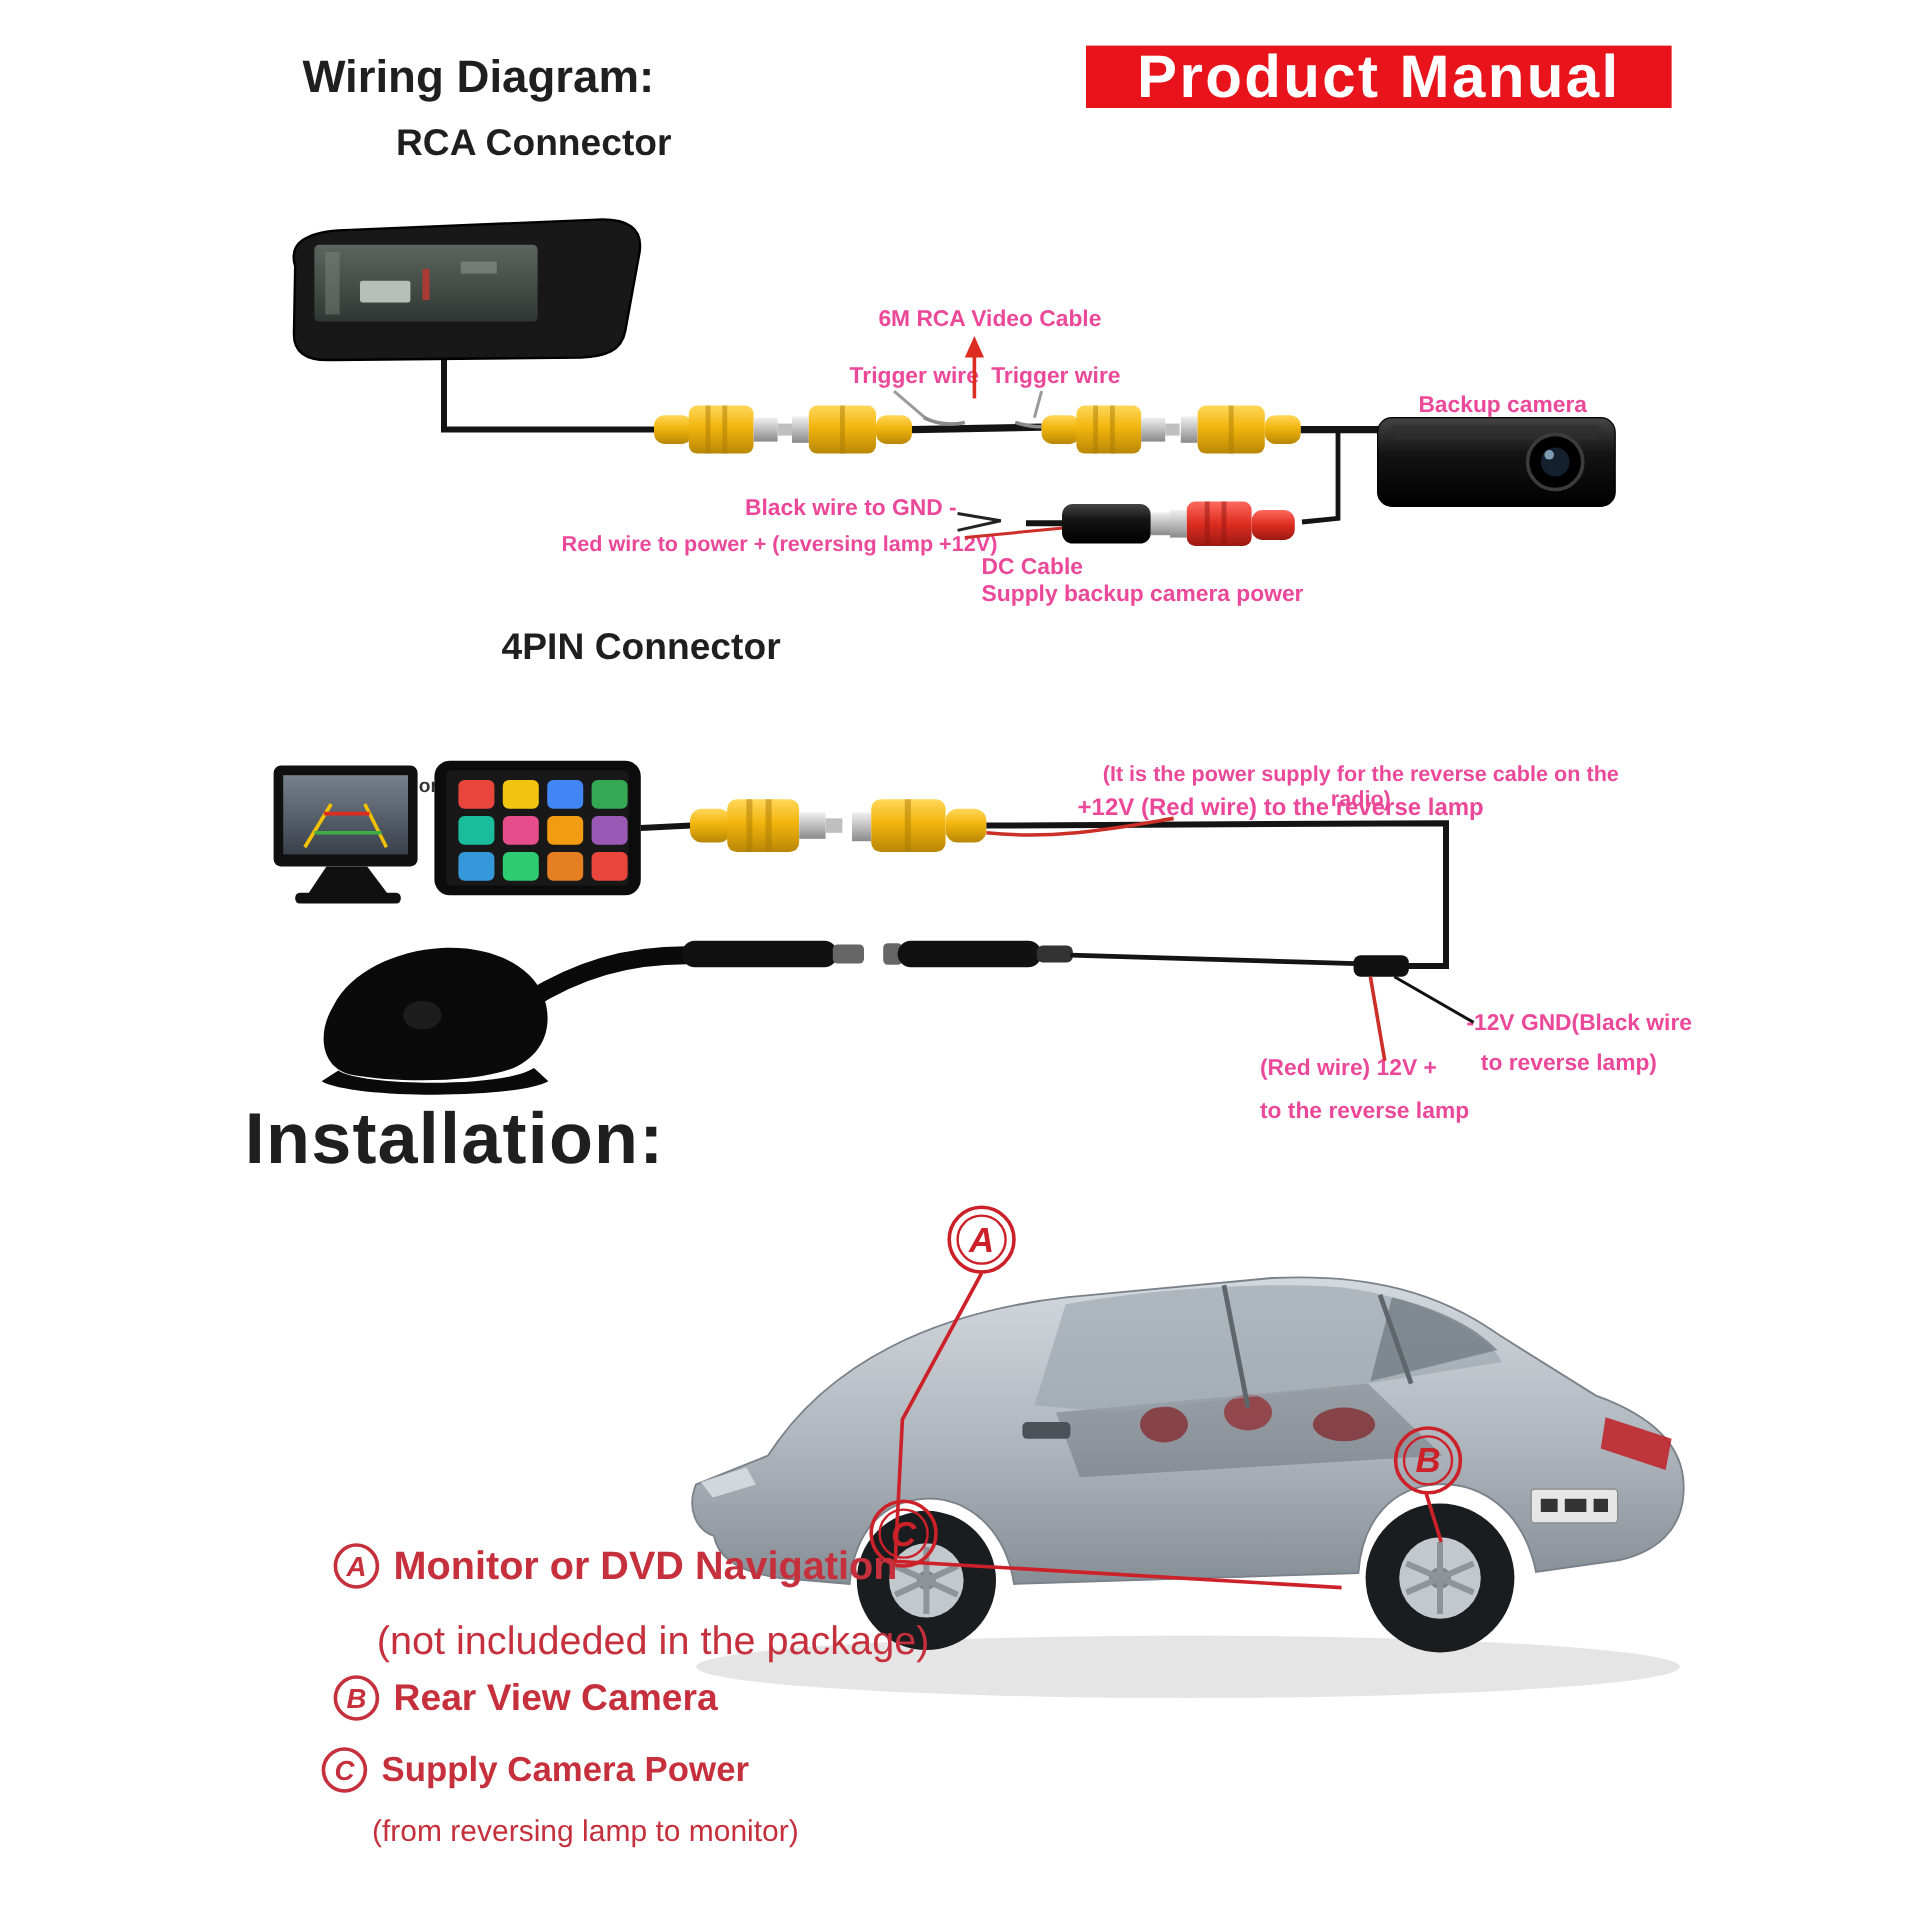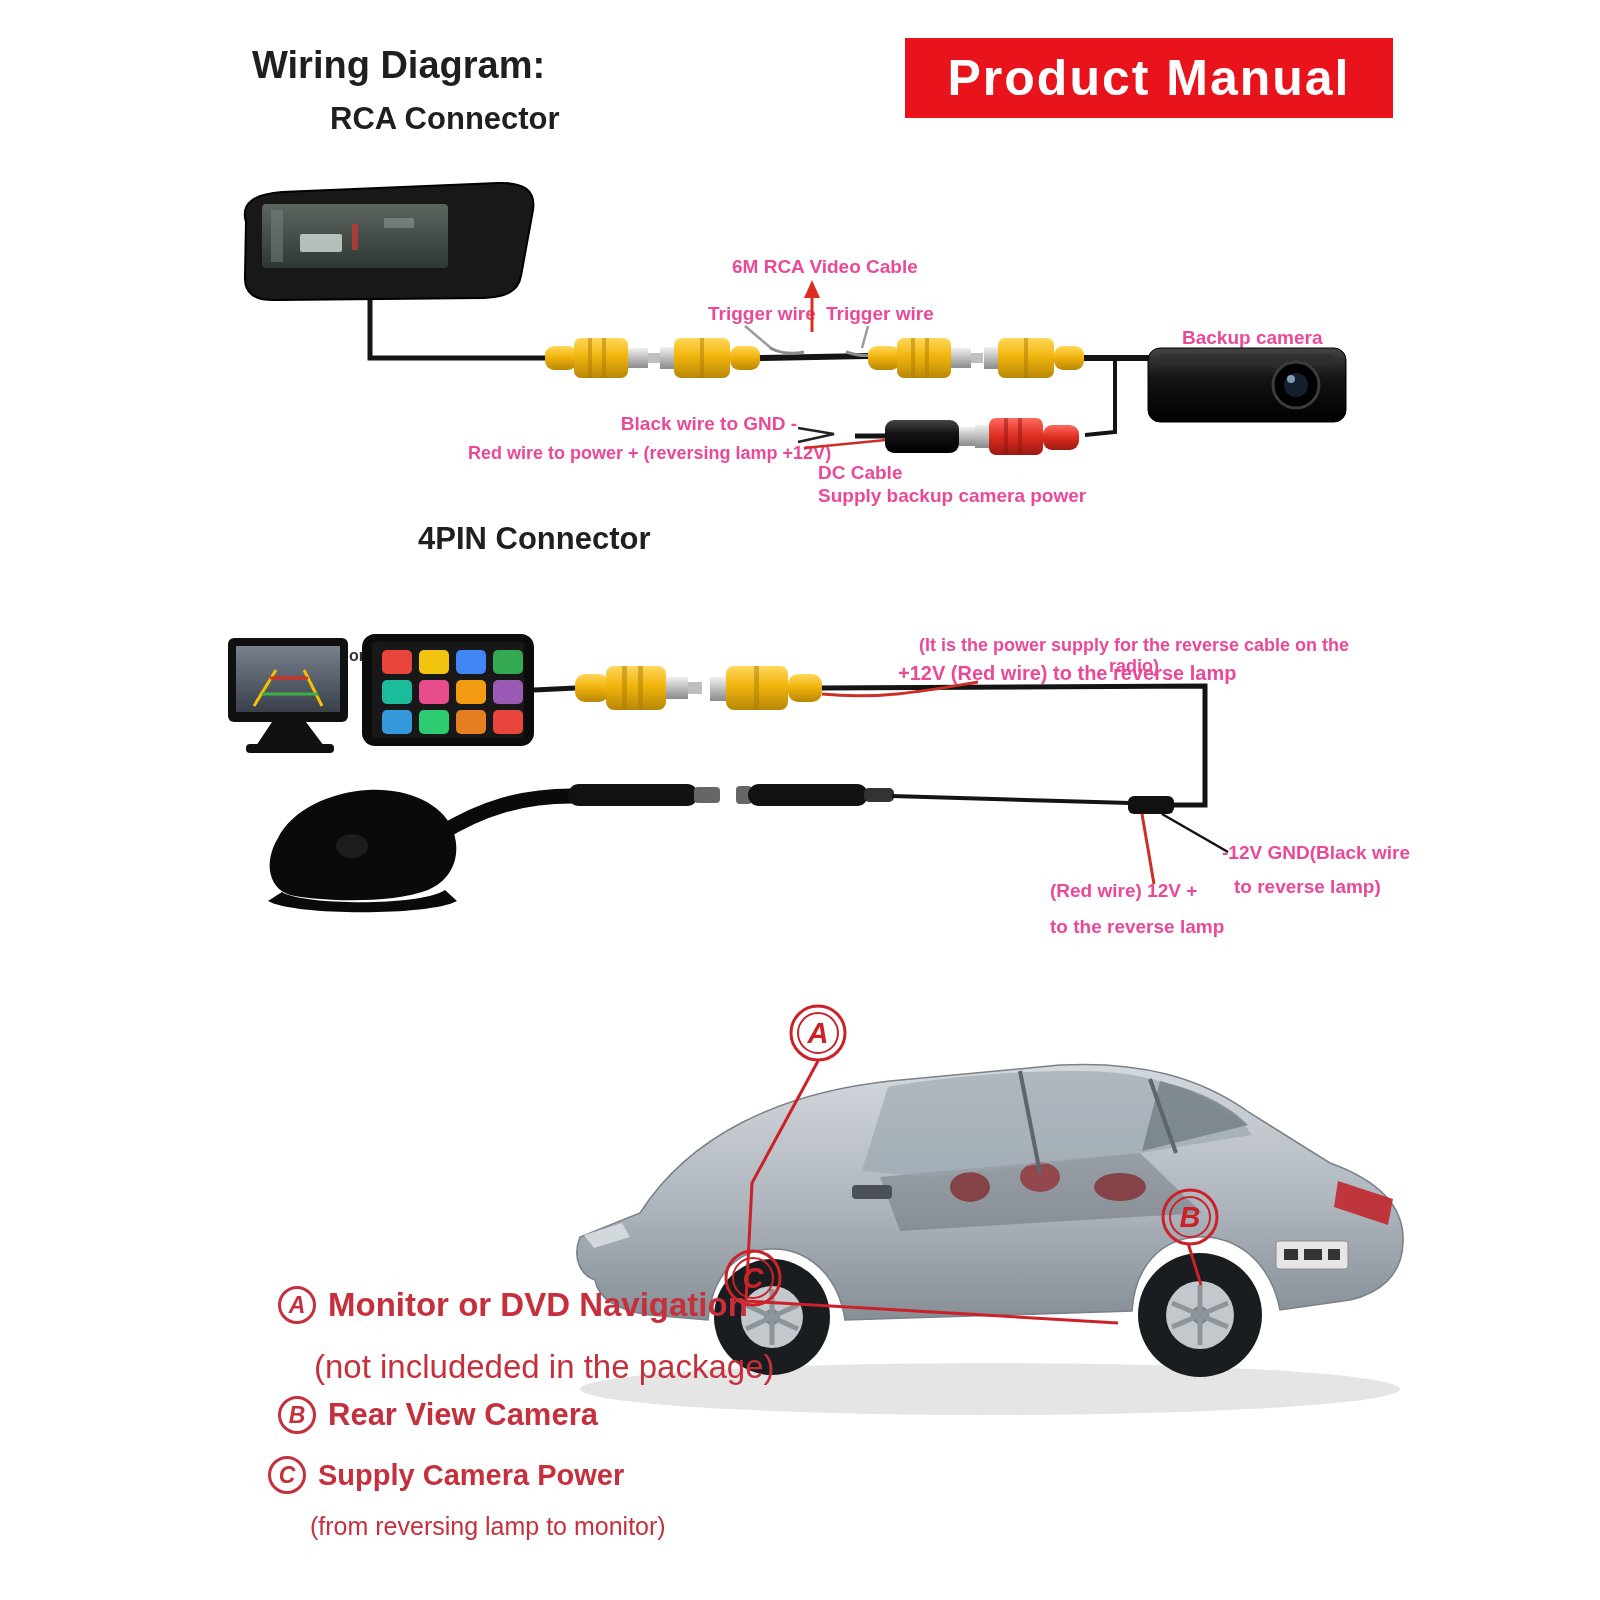--- a/index.html
+++ b/index.html
@@ -1,21 +1,21 @@
 <!DOCTYPE html>
 <html><head>
 <meta charset="utf-8">
 <style>
   * { margin:0; padding:0; box-sizing:border-box; }
   html,body { background:#fff; }
   body { width:1600px; height:1600px; font-family:"Liberation Sans", sans-serif; }
   .page { position:relative; width:1600px; height:1600px; background:#ffffff; overflow:hidden; }
   .abs { position:absolute; }
 
-  .banner { position:absolute; left:905px; top:38px; width:488px; height:80px; background:#e8131b;
+  .banner { position:absolute; left:905px; top:38px; width:488px; height:52px; background:#e8131b;
             color:#fff; font-size:50px; font-weight:bold; letter-spacing:2px;
             display:flex; align-items:center; justify-content:center; }
 
   .h1 { position:absolute; font-weight:bold; color:#1f1f1f; white-space:nowrap; }
   .h-wiring  { left:216px; top:44px;  font-size:38px;margin-left:36px; }
   .h-rca     { left:330px; top:101px; font-size:31px; }
   .h-4pin    { left:418px; top:521px; font-size:31px; }
   .h-install { left:204px; top:914px; font-size:60px; font-weight:900; letter-spacing:1px; }
 
   .lbl { position:absolute; font-weight:bold; color:#ec4899; font-size:19px; white-space:nowrap; }
@@ -246,20 +246,21 @@
     <g>
       <rect x="568" y="184" width="130" height="22" rx="11" fill="#111"></rect>
       <rect x="694" y="187" width="26" height="16" rx="4" fill="#666"></rect>
       <rect x="736" y="186" width="16" height="18" rx="4" fill="#666"></rect>
       <rect x="748" y="184" width="120" height="22" rx="11" fill="#111"></rect>
       <rect x="864" y="188" width="30" height="14" rx="5" fill="#333"></rect>
       <path d="M892,196 L1130,203" stroke="#141414" stroke-width="4" fill="none"></path>
     </g>
   </svg>
 
+  <div class="h1 h-install">Installation:</div>
 
   <svg class="abs" style="left:500px;top:985px" width="950" height="480" viewBox="0 0 950 480">
     <defs>
       <linearGradient id="carBody" x1="0" y1="0" x2="0" y2="1">
         <stop offset="0" stop-color="#d4d9de"></stop>
           <stop offset="0.55" stop-color="#aeb5bc"></stop>
           <stop offset="1" stop-color="#868e96"></stop>
       </linearGradient>
     </defs>
 

